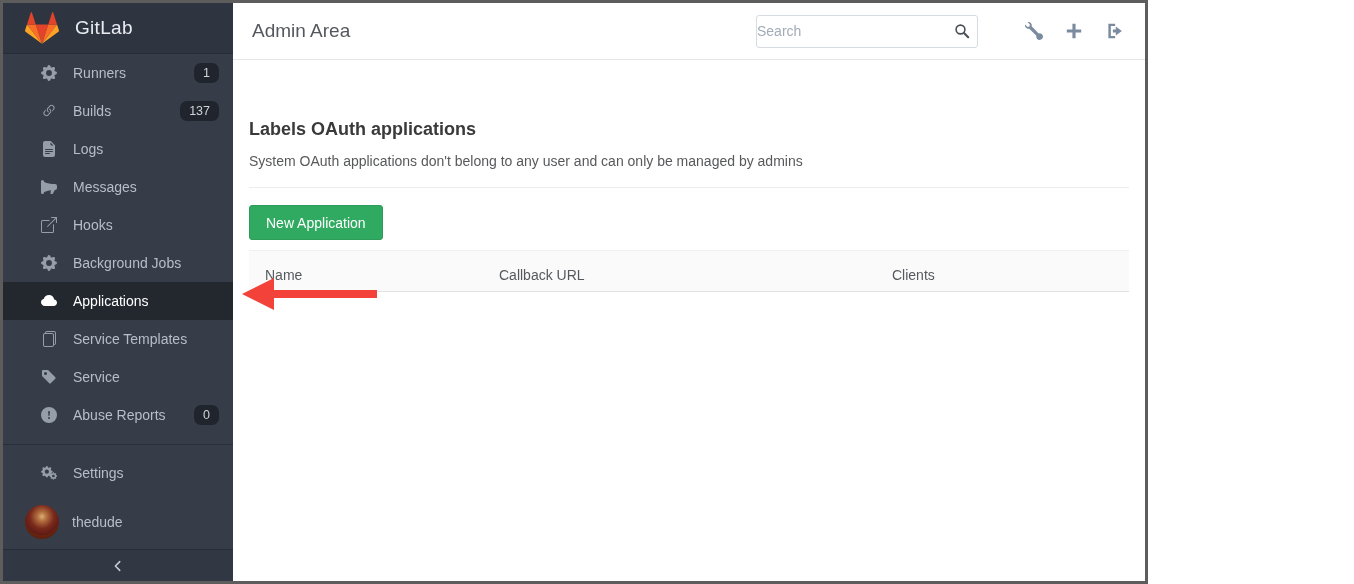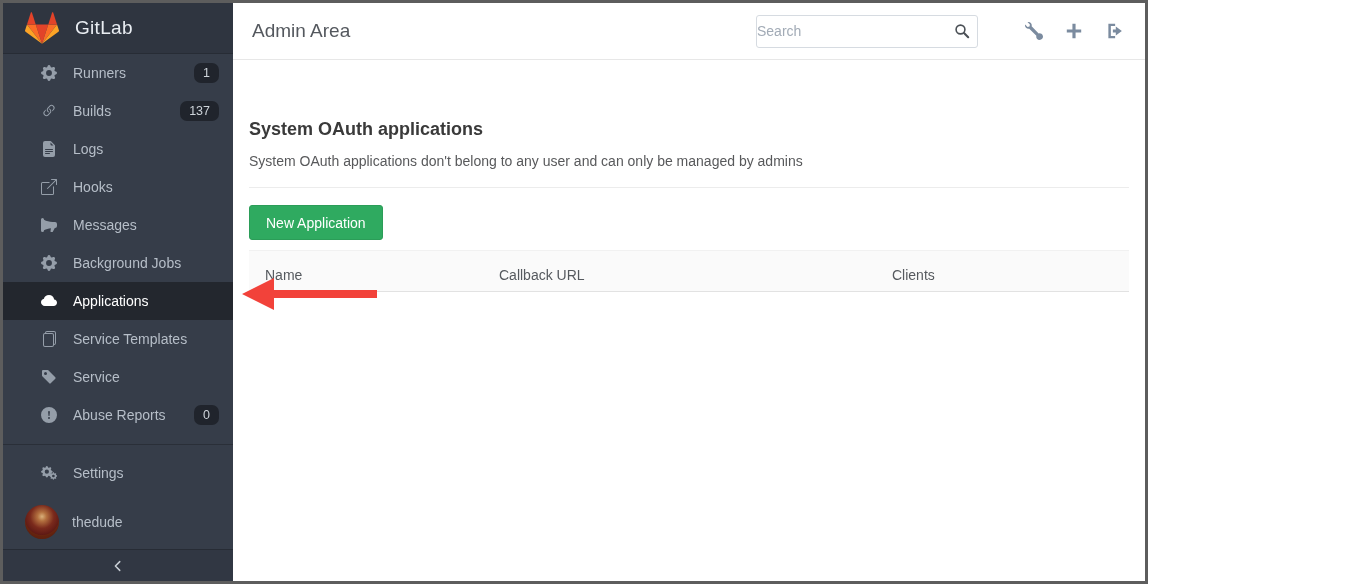--- a/index.html
+++ b/index.html
@@ -141,34 +141,34 @@
         <li class="nav-item">
           <span class="icon">
             <svg viewBox="0 0 16 16" fill="currentColor">
                 <path d="M9.293 0H4a2 2 0 0 0-2 2v12a2 2 0 0 0 2 2h8a2 2 0 0 0 2-2V4.707A1 1 0 0 0 13.707 4L10 .293A1 1 0 0 0 9.293 0zM9.5 3.5v-2l3 3h-2a1 1 0 0 1-1-1zM4.5 9a.5.5 0 0 1 0-1h7a.5.5 0 0 1 0 1h-7zM4 10.5a.5.5 0 0 1 .5-.5h7a.5.5 0 0 1 0 1h-7a.5.5 0 0 1-.5-.5zm.5 2.5a.5.5 0 0 1 0-1h4a.5.5 0 0 1 0 1h-4z"></path>
               </svg>
           </span>
           <span class="label">Logs</span>
         </li>
         <li class="nav-item">
           <span class="icon">
+            <svg viewBox="0 0 16 16" fill="currentColor" style="transform:scaleX(-1)">
+                <path d="M13 2.5a1.5 1.5 0 0 1 3 0v11a1.5 1.5 0 0 1-3 0v-.214c-2.162-1.241-4.49-1.843-6.912-2.083l.405 2.712A1 1 0 0 1 5.51 15.1h-.548a1 1 0 0 1-.916-.599l-1.85-3.49a68 68 0 0 0-.202-.003A2.014 2.014 0 0 1 0 9V7a2.02 2.02 0 0 1 1.992-2.013 75 75 0 0 0 2.483-.075c3.043-.154 6.148-.849 8.525-2.199V2.5z"></path>
+              </svg>
+          </span>
+          <span class="label">Messages</span>
+        </li>
+        <li class="nav-item">
+          <span class="icon">
             <svg viewBox="0 0 16 16" fill="currentColor">
                 <path d="M8.636 3.5a.5.5 0 0 0-.5-.5H1.5A1.5 1.5 0 0 0 0 4.5v10A1.5 1.5 0 0 0 1.5 16h10a1.5 1.5 0 0 0 1.5-1.5V7.864a.5.5 0 0 0-1 0V14.5a.5.5 0 0 1-.5.5h-10a.5.5 0 0 1-.5-.5v-10a.5.5 0 0 1 .5-.5h6.636a.5.5 0 0 0 .5-.5z"></path>
                 <path d="M16 .5a.5.5 0 0 0-.5-.5h-5a.5.5 0 0 0 0 1h3.793L6.146 9.146a.5.5 0 1 0 .708.708L15 1.707V5.5a.5.5 0 0 0 1 0v-5z"></path>
               </svg>
           </span>
           <span class="label">Hooks</span>
-        </li>
-        <li class="nav-item">
-          <span class="icon">
-            <svg viewBox="0 0 16 16" fill="currentColor" style="transform:scaleX(-1)">
-                <path d="M13 2.5a1.5 1.5 0 0 1 3 0v11a1.5 1.5 0 0 1-3 0v-.214c-2.162-1.241-4.49-1.843-6.912-2.083l.405 2.712A1 1 0 0 1 5.51 15.1h-.548a1 1 0 0 1-.916-.599l-1.85-3.49a68 68 0 0 0-.202-.003A2.014 2.014 0 0 1 0 9V7a2.02 2.02 0 0 1 1.992-2.013 75 75 0 0 0 2.483-.075c3.043-.154 6.148-.849 8.525-2.199V2.5z"></path>
-              </svg>
-          </span>
-          <span class="label">Messages</span>
         </li>
         <li class="nav-item">
           <span class="icon">
             <svg viewBox="0 0 16 16" fill="currentColor">
                 <path d="M9.405 1.05c-.413-1.4-2.397-1.4-2.81 0l-.1.34a1.464 1.464 0 0 1-2.105.872l-.31-.17c-1.283-.698-2.686.705-1.987 1.987l.169.311c.446.82.023 1.841-.872 2.105l-.34.1c-1.4.413-1.4 2.397 0 2.81l.34.1a1.464 1.464 0 0 1 .872 2.105l-.17.31c-.698 1.283.705 2.686 1.987 1.987l.311-.169a1.464 1.464 0 0 1 2.105.872l.1.34c.413 1.4 2.397 1.4 2.81 0l.1-.34a1.464 1.464 0 0 1 2.105-.872l.31.17c1.283.698 2.686-.705 1.987-1.987l-.169-.311a1.464 1.464 0 0 1 .872-2.105l.34-.1c1.4-.413 1.4-2.397 0-2.81l-.34-.1a1.464 1.464 0 0 1-.872-2.105l.17-.31c.698-1.283-.705-2.686-1.987-1.987l-.311.169a1.464 1.464 0 0 1-2.105-.872l-.1-.34zM8 10.93a2.93 2.93 0 1 1 0-5.86 2.93 2.93 0 0 1 0 5.86z"></path>
               </svg>
           </span>
           <span class="label">Background Jobs</span>
         </li>
         <li class="nav-item active">
@@ -262,21 +262,21 @@
       </span>
       <span class="top-icon">
         <svg viewBox="0 0 16 16" fill="currentColor">
             <path d="M3 1.5h6v2.1H5.2v8.8H9v2.1H3z"></path>
             <path d="M9.6 4.1 15 8l-5.4 3.9V9.4H7V6.6h2.6z"></path>
           </svg>
       </span>
     </header>
 
     <section class="page">
-      <h2 class="section-heading">System OAuth applications</h2>
+      <h2 class="section-heading">Labels OAuth applications</h2>
       <p class="section-description">System OAuth applications don't belong to any user and can only be managed by admins</p>
       <hr class="section-divider">
       <button class="btn-green">New Application</button>
 
       <table class="apps">
         <thead>
           <tr>
             <th class="col-name">Name</th>
             <th class="col-url">Callback URL</th>
             <th class="col-clients">Clients</th>

